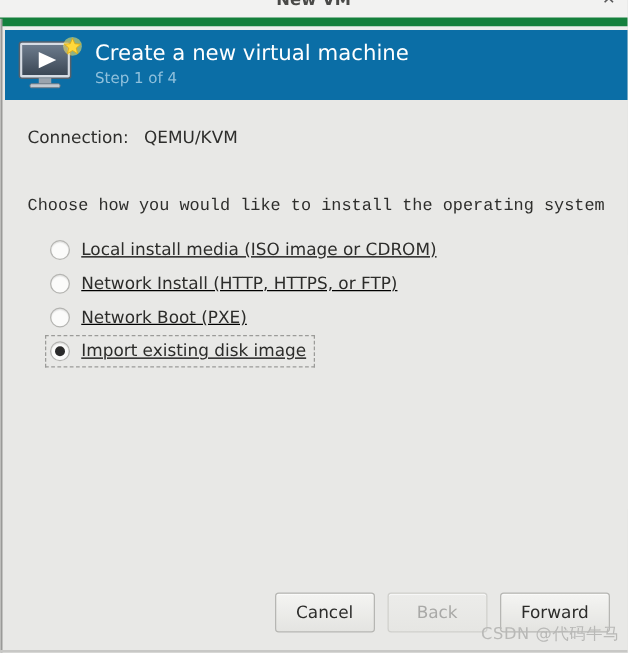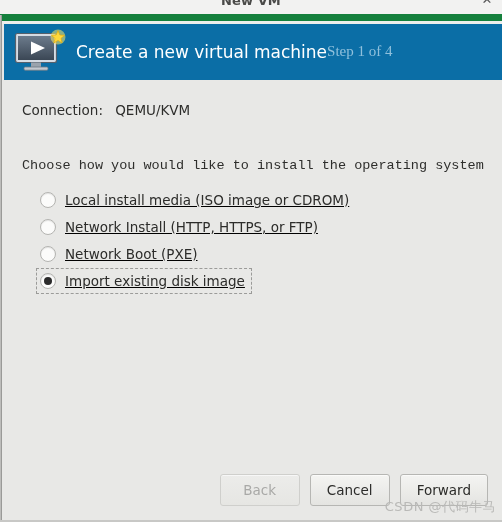--- a/index.html
+++ b/index.html
@@ -99,36 +99,35 @@
   }
   .banner-icon {
     width: 52px;
     height: 46px;
     position: relative;
     flex: 0 0 auto;
     margin-right: 10px;
   }
   .banner-text {
     display: flex;
-    flex-direction: row;
+    flex-direction: column;
     justify-content: center;
   }
   .banner-title {
     font-size: 17px;
     color: #ffffff;
     line-height: 20px;
     white-space: nowrap;
   }
   .banner-sub {
-    font-size: 15px;
+    font-size: 12px;
     color: #8fc0dc;
     line-height: 17px;
     margin-top: 1px;
     white-space: nowrap;
-    font-family: Liberation Serif, serif;
   }
 
   
   .content {
     flex: 1 1 auto;
     position: relative;
     padding: 0 0 0 22px;
     background: #e8e8e6;
   }
   .connection-row {
@@ -302,22 +301,22 @@
       </div>
 
       <div class="radio-row selected focused">
         <span class="radio-mark"></span>
         <span class="radio-label">Import existing disk image</span>
       </div>
 
     </div>
 
     <div class="footer">
+      <div class="btn">Cancel</div>
       <div class="btn disabled">Back</div>
-      <div class="btn">Cancel</div>
       <div class="btn">Forward</div>
     </div>
 
   </div>
 
   <div class="edge-left"></div>
   <div class="edge-bottom"></div>
   <div class="watermark">CSDN @代码牛马</div>
 
 </div>

